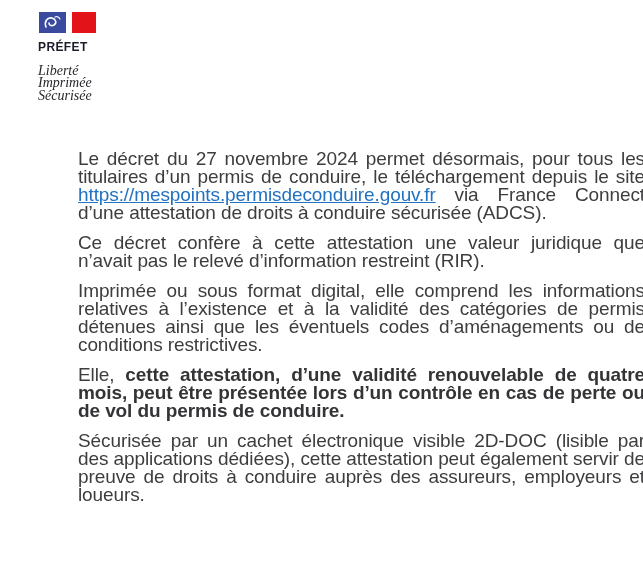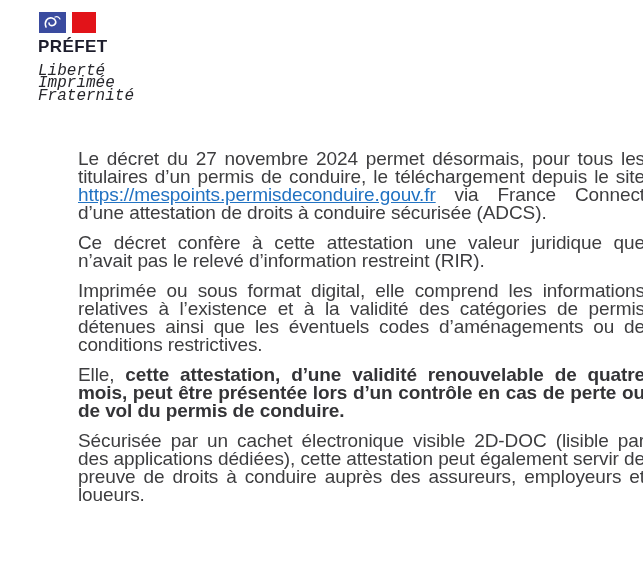--- a/index.html
+++ b/index.html
@@ -21,27 +21,27 @@
   }
   
   .letterhead{position:absolute;top:12px;left:38px;}
   .flag{display:flex;gap:6px;margin-left:1px;margin-bottom:5px;}
   .flag-blue{
     width:27px;height:21px;background:var(--flag-blue);
     display:flex;align-items:center;justify-content:center;
   }
   .flag-red{width:24px;height:21px;background:var(--flag-red);}
   .institution{
-    font-weight:bold;font-size:17px;line-height:18.5px;
+    font-weight:bold;font-size:12px;line-height:18.5px;
     letter-spacing:0.4px;color:var(--logo-text);
   }
   .motto{
     margin-top:8px;
-    font-family:Liberation Mono, monospace;font-style:italic;
-    font-size:16px;line-height:12.5px;color:#26262b;
+    font-family:Liberation Serif, serif;font-style:italic;
+    font-size:14px;line-height:12.5px;color:#26262b;
   }
   
   .letter-body{
     position:absolute;top:150px;left:38px;width:567px;
     font-size:19px;line-height:18px;letter-spacing:-0.1px;
     color:var(--body-text);text-align:justify;margin-left:40px;
   }
   .letter-body p{margin:0 0 12px 0;}
   .link{
     color:var(--link);text-decoration:underline;cursor:pointer;
@@ -62,21 +62,21 @@
         </svg>
       </div>
       <div class="flag-red"></div>
     </div>
     <div class="institution">
       <div>PRÉFET</div>
     </div>
     <div class="motto">
       <div>Liberté</div>
       <div>Imprimée</div>
-      <div>Fraternité</div>
+      <div>Sécurisée</div>
     </div>
   </header>
 
   <main class="letter-body">
     <p><span>Le décret du 27 novembre 2024 permet désormais, pour tous les titulaires d’un permis de conduire, le téléchargement depuis le site </span><a class="link">https://mespoints.permisdeconduire.gouv.fr</a><span> via France Connect d’une attestation de droits à conduire sécurisée (ADCS).</span></p>
 
     <p>Ce décret confère à cette attestation une valeur juridique que n’avait pas le relevé d’information restreint (RIR).</p>
 
     <p>Imprimée ou sous format digital, elle comprend les informations relatives à l’existence et à la validité des catégories de permis détenues ainsi que les éventuels codes d’aménagements ou de conditions restrictives.</p>
 

